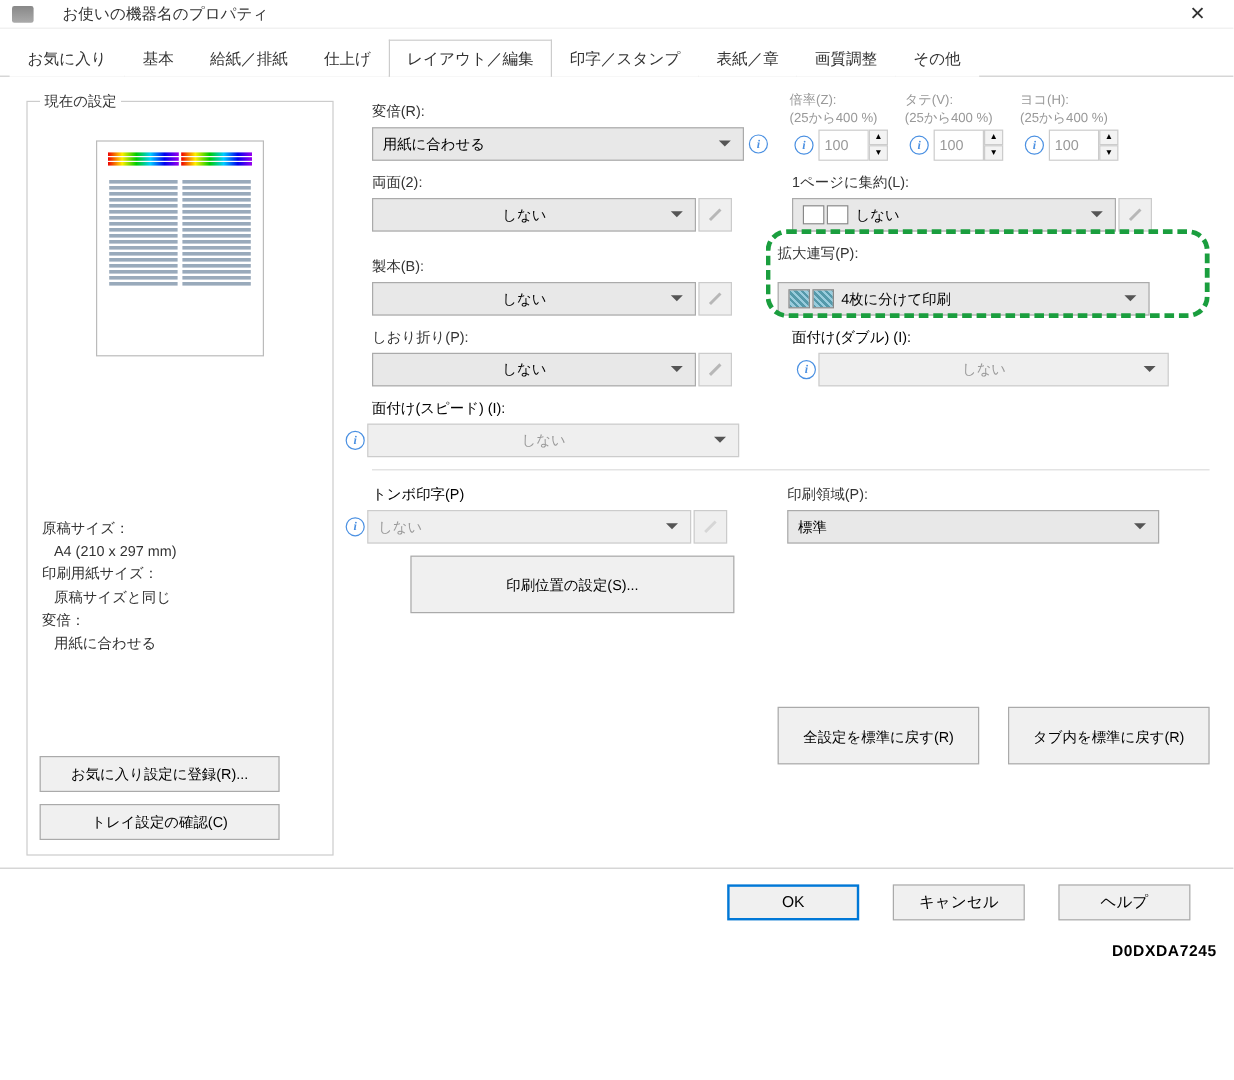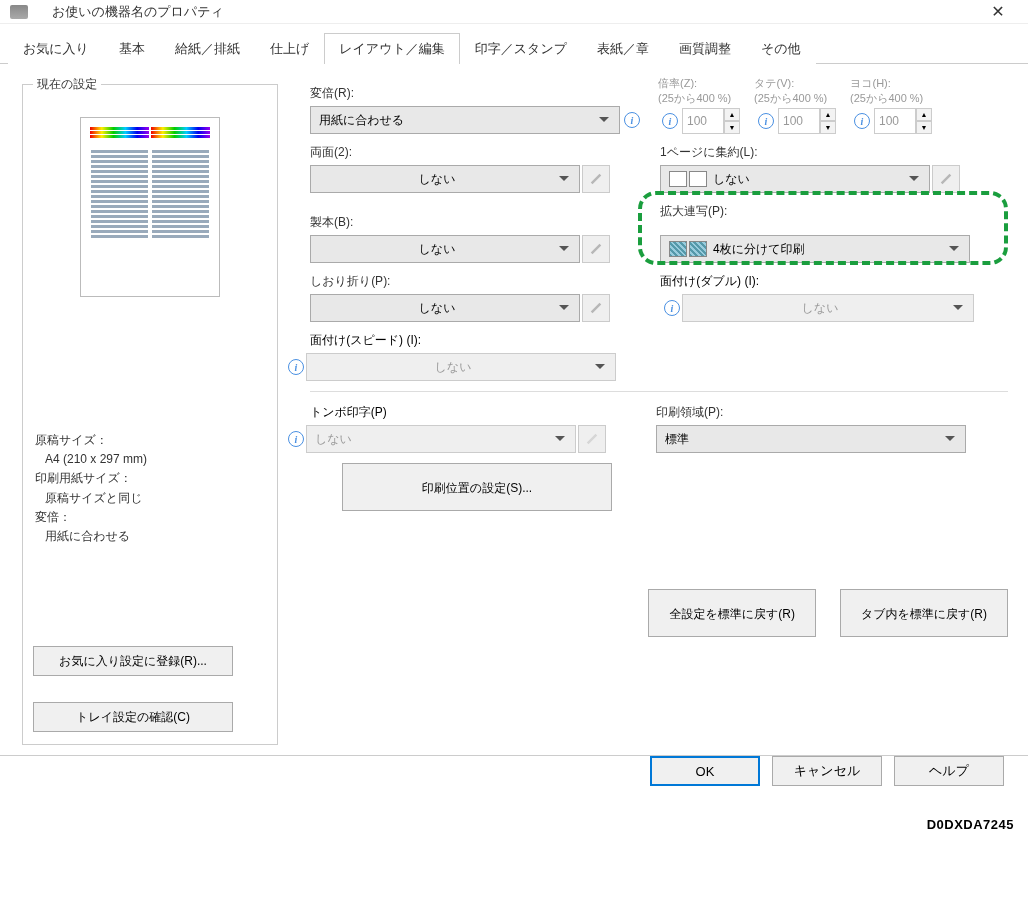--- a/index.html
+++ b/index.html
@@ -21,21 +21,21 @@
   .preview-img .header .h1 { width: 50%; display: flex; flex-direction: column; gap: 1px; padding: 1px; }
   .preview-img .header .h1 div { height: 3px; background: linear-gradient(90deg,#e00,#fe0,#0c0,#0cf,#00e,#90e); }
   .preview-img .header .h2 { width: 50%; display: flex; flex-direction: column; gap: 1px; padding: 1px; }
   .preview-img .header .h2 div { height: 3px; background: linear-gradient(90deg,#e00,#fe0,#0c0,#0cf,#00e,#90e); }
   .preview-img .lines { flex: 1; display: flex; }
   .preview-img .lines .col { width: 50%; display: flex; flex-direction: column; gap: 2px; padding: 2px; }
   .preview-img .lines .col div { height: 3px; background: #9ab; }
   .preview-info { font-size: 12px; color: #333; line-height: 1.6; padding: 4px 2px; }
   .preview-info .ind { padding-left: 10px; }
   .preview-btns { display: flex; flex-direction: column; gap: 10px; margin-top: 80px; }
-  .pbtn { width: 200px; height: 30px; font-size: 12px; border: 1px solid #aaa; background: #f0f0f0; cursor: pointer; margin-top: 16px; }
+  .pbtn { width: 200px; height: 30px; font-size: 12px; border: 1px solid #aaa; background: #f0f0f0; cursor: pointer; }
   .form-col { flex: 1; padding-left: 30px; position: relative; }
   .row { display: flex; align-items: flex-end; margin-bottom: 10px; gap: 14px; }
   .field { display: flex; flex-direction: column; gap: 4px; }
   .label { font-size: 12px; color: #333; }
   .label.disabled { color: #000000; }
   .combo { display: flex; align-items: center; }
   .select { height: 28px; border: 1px solid #aaa; background: #e8e8e8; font-size: 12px; padding: 0 24px 0 8px; position: relative; display: flex; align-items: center; cursor: pointer; }
   .select.lg { width: 270px; }
   .select.xl { width: 310px; }
   .select::after { content: ""; position: absolute; right: 10px; top: 50%; transform: translateY(-30%); border: 5px solid transparent; border-top-color: #555; }
@@ -51,21 +51,21 @@
   .spinfield { display: flex; flex-direction: column; gap: 2px; }
   .spinfield .sl { font-size: 11px; color: #999; }
   .spin { display: flex; align-items: center; height: 26px; }
   .spin input { width: 42px; height: 26px; border: 1px solid #ccc; text-align: left; padding: 0 4px; font-size: 12px; color: #999; background: #fff; }
   .spin .btns { display: flex; flex-direction: column; }
   .spin .btns div { width: 16px; height: 13px; border: 1px solid #ccc; background: #f3f3f3; font-size: 7px; display: flex; align-items: center; justify-content: center; }
   .hr { border-top: 1px solid #ddd; margin: 6px 0 12px 0; }
   .highlight { border: 4px dashed #1a9e3e; border-radius: 18px; position: absolute; pointer-events: none; }
   .widebtn { height: 48px; border: 1px solid #aaa; background: #f0f0f0; font-size: 12px; padding: 16px 20px; cursor: pointer; }
   .bottom-row { display: flex; justify-content: flex-end; gap: 24px; padding: 8px 0; }
-  .footer { height: 56px; border-top: 1px solid #ccc; display: flex; justify-content: flex-end; align-items: flex-start; gap: 12px; padding: 0 24px; }
+  .footer { height: 56px; border-top: 1px solid #ccc; display: flex; justify-content: flex-end; align-items: center; gap: 28px; padding: 0 36px; }
   .fbtn { width: 110px; height: 30px; border: 1px solid #aaa; background: #f0f0f0; font-size: 13px; cursor: pointer; }
   .fbtn.primary { border: 2px solid #0078d7; }
   .docid { text-align: right; font-size: 13px; font-weight: 600; padding: 6px 14px 4px 0; letter-spacing: 0.5px; }
 </style>
 </head>
 <body>
 
 <div class="window">
 
   <div class="titlebar">
@@ -252,21 +252,21 @@
             <div class="select lg" style="justify-content:center;">
                 <span>しない</span>
               </div>
             <div class="sidebtn disabled">
                 <svg viewBox="0 0 16 16">
                   <path d="M2 12 L12 2 L14 4 L4 14 Z" fill="#888"></path>
                 </svg>
               </div>
           </div>
         </div>
-        <div class="field" style="margin-left:36px;gap:15px;">
+        <div class="field" style="margin-left:24px;gap:15px;">
           <span class="label">拡大連写(P):</span>
           <div class="combo">
             <div class="select xl">
                 <span class="ico tile">
                   <span></span>
                   <span></span>
                 </span>
                 <span>4枚に分けて印刷</span>
               </div>
           </div>

